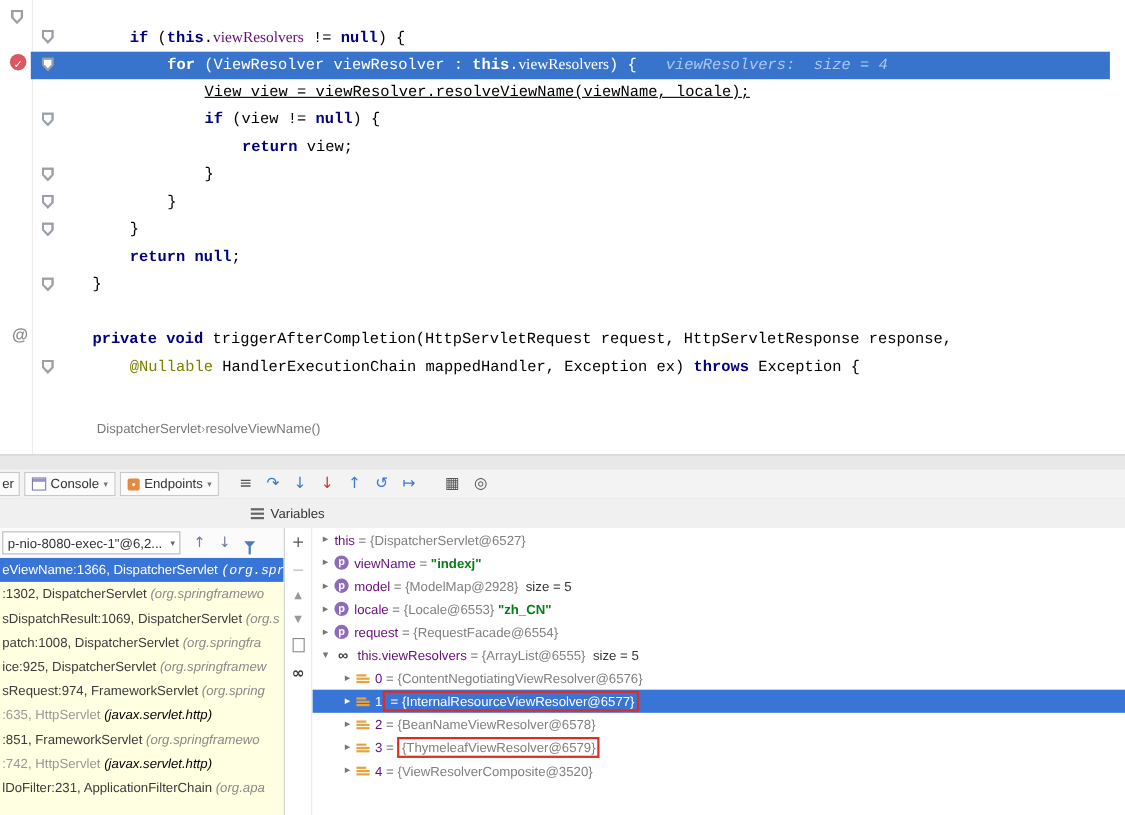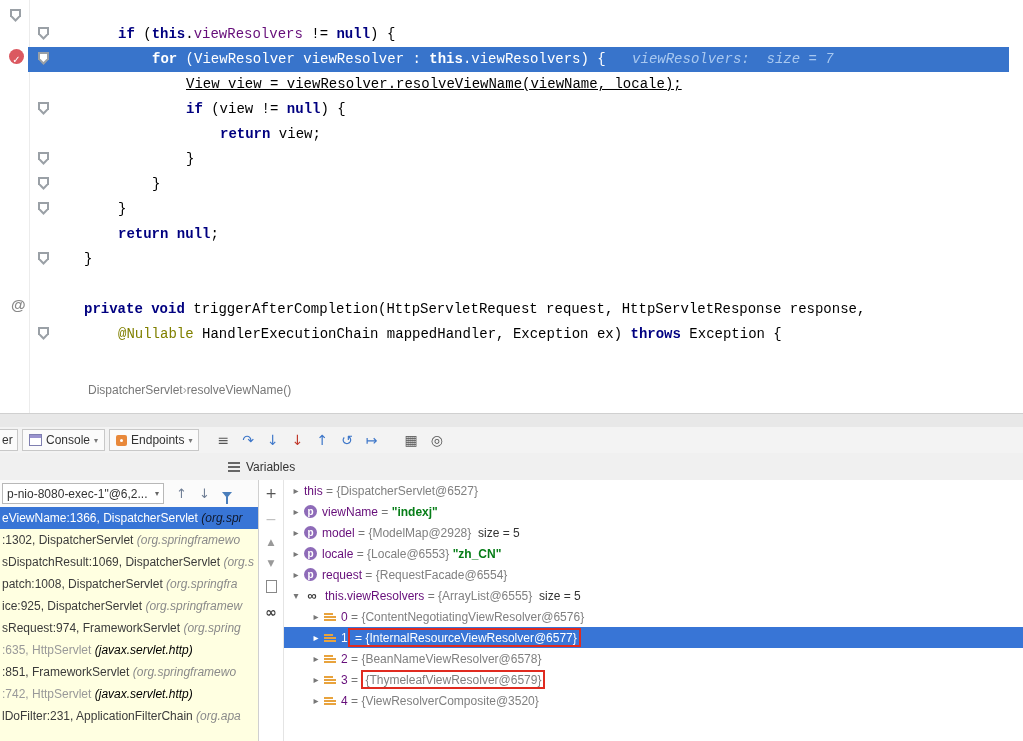--- a/index.html
+++ b/index.html
@@ -6,21 +6,21 @@
   .screen{position:relative;width:1023px;height:741px;background:#fff;overflow:hidden;
           font-family:"Liberation Sans","DejaVu Sans",sans-serif;}
 
   
   .left-strip{position:absolute;left:0;top:0;width:29px;height:413px;background:#fff;border-right:1px solid #ececec;}
   .code-area{position:absolute;left:28px;top:22px;width:981px;z-index:1;}
   .code-line{height:25px;line-height:25px;font-family:"Liberation Mono","DejaVu Sans Mono",monospace;
              font-size:14px;white-space:pre;color:#000;}
   .code-line.hl{background:#3874CB;}
   .s-kw{color:#000080;font-weight:bold;}
-  .s-fld{color:#660E7A;}
+  .s-fld{color:#660E7A;font-family:Liberation Serif, serif;}
   .s-ann{color:#808000;}
   .s-pl{color:#000;}
   .hl span{color:#fff;}
   .inline-hint{color:#A8C8F0 !important;font-style:italic;margin-left:18px;}
 
   .tag-icon{position:absolute;width:11px;height:13px;z-index:3;}
   .tag-icon::before{content:"";position:absolute;inset:0;background:#9aa0a6;
      clip-path:polygon(0 0,100% 0,100% 55%,50% 100%,0 55%);}
   .tag-icon::after{content:"";position:absolute;left:2px;top:2px;right:2px;bottom:3px;background:#fff;
      clip-path:polygon(0 0,100% 0,100% 55%,50% 100%,0 55%);}
@@ -72,21 +72,21 @@
   .th-ic{color:#6F7E95;font-size:13px;font-family:"DejaVu Sans",sans-serif;}
   .funnel{width:0;height:0;border-left:5px solid transparent;border-right:5px solid transparent;
        border-top:6px solid #4A7EBB;position:relative;margin-top:2px;}
   .funnel::after{content:"";position:absolute;left:-1px;top:-1px;width:2px;height:7px;background:#4A7EBB;}
   .frames-list{position:absolute;top:27px;left:0;right:0;bottom:0;background:#FFFFE1;overflow:hidden;}
   .frame-row{height:22px;line-height:22px;font-size:12px;white-space:nowrap;overflow:hidden;
        padding-left:2px;color:#3b3b3b;}
   .fpkg{color:#8a8a8a;font-style:italic;}
   .frame-row.muted{color:#999;} .frame-row.muted .fpkg{color:#000000;}
   .frame-row.selected{background:#3875D6;color:#fff;}
-  .frame-row.selected .fpkg{color:#0f172a;}
+  .frame-row.selected .fpkg{color:#ffffff;font-family:Liberation Mono, monospace;}
 
   
   .watch-toolbar{position:absolute;top:480px;left:258px;width:26px;bottom:0;background:#fff;
        border-left:1px solid #d0d0d0;border-right:1px solid #e4e4e4;box-sizing:border-box;
        display:flex;flex-direction:column;align-items:center;padding-top:6px;gap:12px;
        font-family:"DejaVu Sans",sans-serif;}
   .wt{color:#555;font-size:14px;line-height:1;}
   .wt.minus{color:#c0c0c0;}
   .wt.scr{color:#999;font-size:9px;}
   .wt.inf{color:#3a3a3a;font-weight:bold;font-size:14px;}
@@ -129,21 +129,21 @@
   <div class="tag-icon" style="left:38px;top:152px"></div>
   <div class="tag-icon" style="left:38px;top:177px"></div>
   <div class="tag-icon" style="left:38px;top:202px"></div>
   <div class="tag-icon" style="left:38px;top:252px"></div>
   <div class="tag-icon" style="left:38px;top:327px"></div>
   <div class="bp-icon"><span class="bp-check">✓</span></div>
   <div class="at-icon">@</div>
 
   <div class="code-area">
       <div class="code-line" style="padding-left: 90px;"><span class="s-kw">if</span><span class="s-pl"> (</span><span class="s-kw">this</span><span class="s-pl">.</span><span class="s-fld">viewResolvers</span><span class="s-pl"> != </span><span class="s-kw">null</span><span class="s-pl">) {</span></div>
-      <div class="code-line hl" style="padding-left: 124px;"><span class="s-kw">for</span><span class="s-pl"> (ViewResolver viewResolver : </span><span class="s-kw">this</span><span class="s-pl">.</span><span class="s-fld">viewResolvers</span><span class="s-pl">) { </span><span class="inline-hint">viewResolvers:  size = 7</span></div>
+      <div class="code-line hl" style="padding-left: 124px;"><span class="s-kw">for</span><span class="s-pl"> (ViewResolver viewResolver : </span><span class="s-kw">this</span><span class="s-pl">.</span><span class="s-fld">viewResolvers</span><span class="s-pl">) { </span><span class="inline-hint">viewResolvers:  size = 4</span></div>
       <div class="code-line" style="padding-left: 158px; text-decoration: underline;"><span class="s-pl">View view = viewResolver.resolveViewName(viewName, locale);</span></div>
       <div class="code-line" style="padding-left: 158px;"><span class="s-kw">if</span><span class="s-pl"> (view != </span><span class="s-kw">null</span><span class="s-pl">) {</span></div>
       <div class="code-line" style="padding-left: 192px;"><span class="s-kw">return</span><span class="s-pl"> view;</span></div>
       <div class="code-line" style="padding-left: 158px;"><span class="s-pl">}</span></div>
       <div class="code-line" style="padding-left: 124px;"><span class="s-pl">}</span></div>
       <div class="code-line" style="padding-left: 90px;"><span class="s-pl">}</span></div>
       <div class="code-line" style="padding-left: 90px;"><span class="s-kw">return</span><span class="s-pl"> </span><span class="s-kw">null</span><span class="s-pl">;</span></div>
       <div class="code-line" style="padding-left: 56px;"><span class="s-pl">}</span></div>
       <div class="code-line" style="padding-left: 56px;"></div>
       <div class="code-line" style="padding-left: 56px;"><span class="s-kw">private</span><span class="s-pl"> </span><span class="s-kw">void</span><span class="s-pl"> triggerAfterCompletion(HttpServletRequest request, HttpServletResponse response,</span></div>

